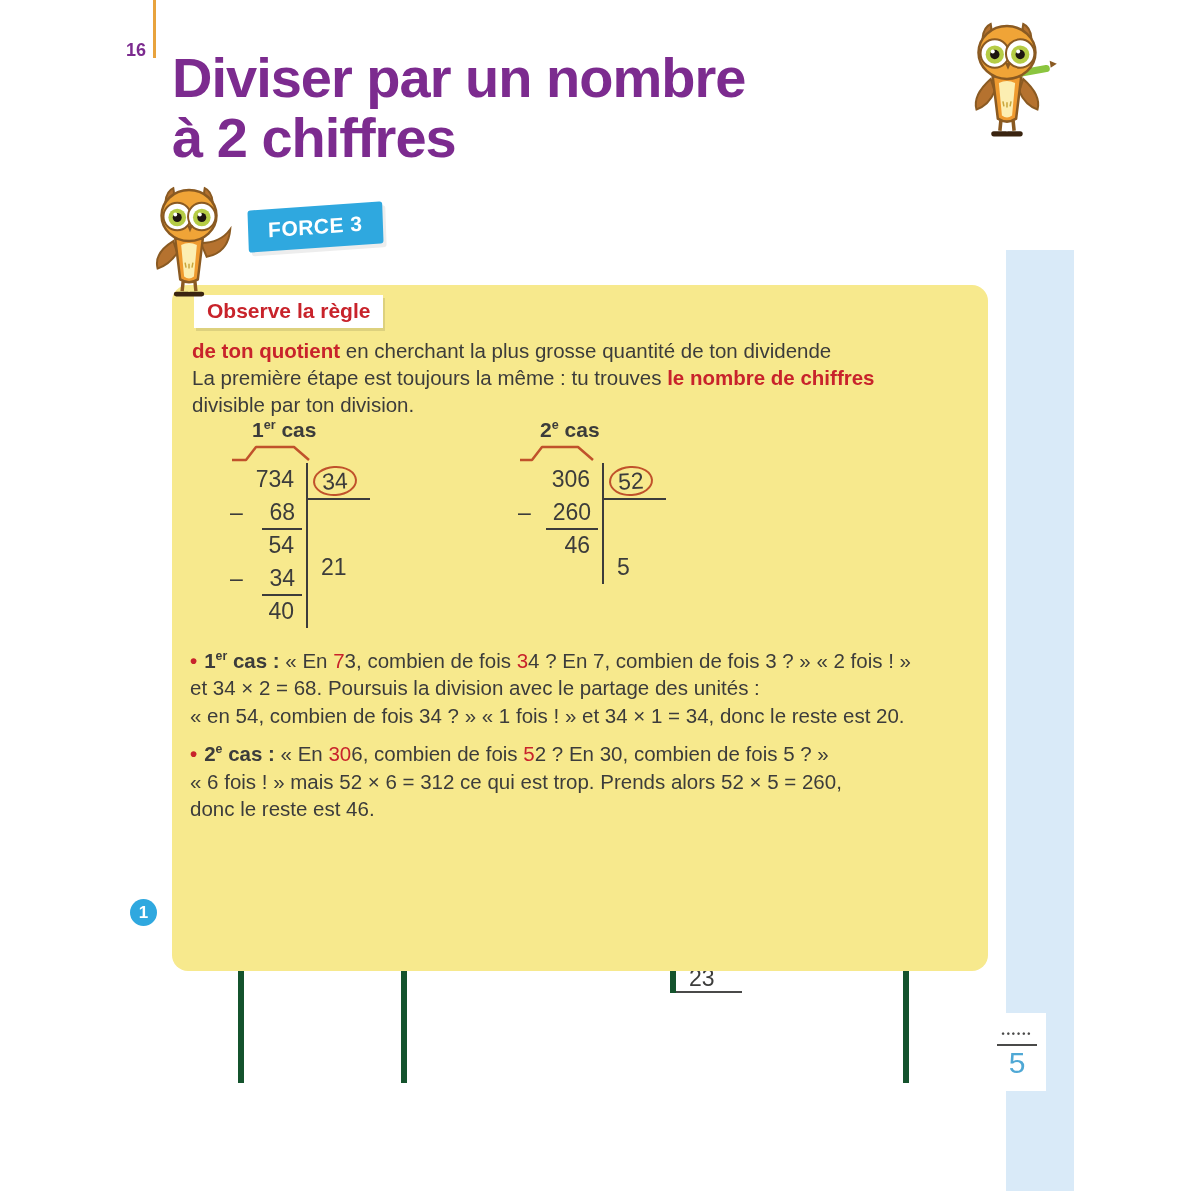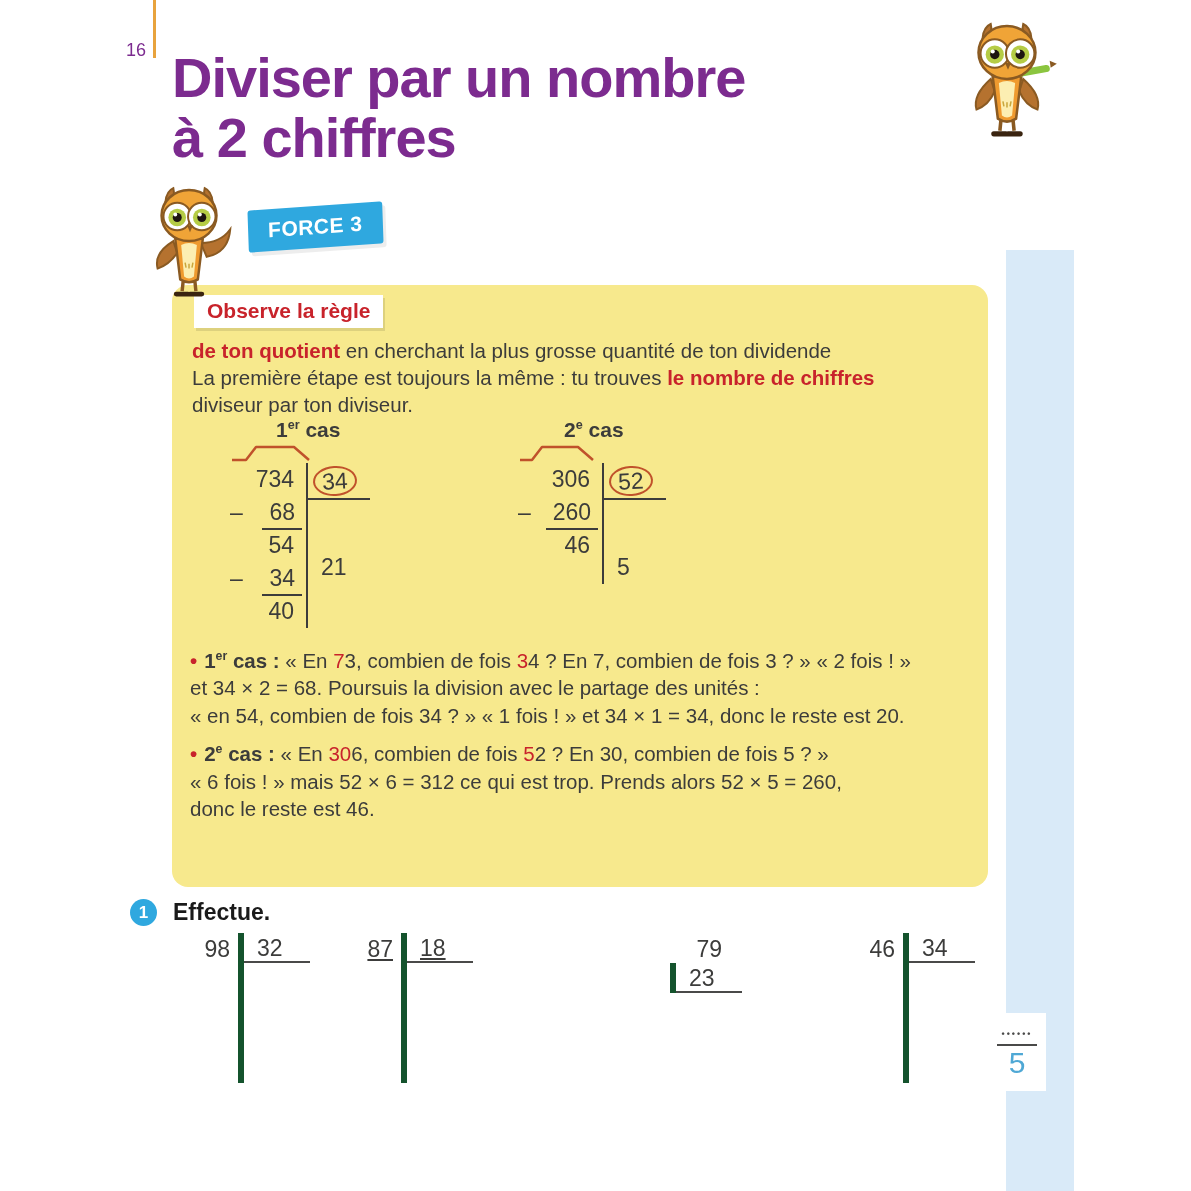--- a/index.html
+++ b/index.html
@@ -14,21 +14,21 @@
     --bracket-orange:#C0522B;
     --corner-orange:#E8A33D;
   }
   *{margin:0;padding:0;box-sizing:border-box;}
   html,body{background:#fff;}
   body{font-family:"Liberation Sans", sans-serif;}
   .page{position:relative;width:1191px;height:1191px;background:#fff;overflow:hidden;}
 
   
   .corner-line{position:absolute;left:153px;top:0;width:3px;height:58px;background:var(--corner-orange);}
-  .corner-num{position:absolute;left:126px;top:40px;font-size:18px;font-weight:normal;color:var(--title-purple);}
+  .corner-num{position:absolute;left:126px;top:40px;font-size:18px;font-weight:bold;color:var(--title-purple);}
 
   
   .title{position:absolute;left:172px;top:48px;font-size:56px;line-height:60px;font-weight:800;letter-spacing:-1px;color:var(--title-purple);}
 
   
   .sidebar{position:absolute;left:1006px;top:250px;width:68px;height:941px;background:var(--sidebar-blue);}
 
   
   .owl{position:absolute;}
   .owl-right{left:952px;top:22px;width:112px;height:122px;}
@@ -38,33 +38,33 @@
   .caption{position:absolute;left:928px;top:138px;width:150px;text-align:center;
     font-family:"DejaVu Serif", serif;font-style:italic;font-size:20px;line-height:27px;
     color:var(--hand-orange);font-weight:bold;}
 
   
   .force-badge{position:absolute;left:248px;top:206px;background:var(--badge-blue);color:#fff;
     font-weight:bold;font-size:21px;padding:9px 20px;transform:rotate(-4deg) skewX(-2deg);
     border-radius:3px;box-shadow:3px 4px 0 rgba(0,0,0,0.07);z-index:2;letter-spacing:0.5px;}
 
   
-  .rule-box{position:absolute;left:172px;top:285px;width:816px;height:602px;background:var(--rule-yellow);
+  .rule-box{position:absolute;left:172px;top:285px;width:816px;height:686px;background:var(--rule-yellow);
     border-radius:16px;z-index:1;}
   .rule-label{position:absolute;left:22px;top:10px;background:#fff;color:var(--accent-red);
     font-weight:bold;font-size:21px;padding:4px 13px 5px;box-shadow:2px 3px 0 rgba(0,0,0,0.10);}
   .rule-intro{position:absolute;left:20px;top:52px;width:775px;font-size:20.5px;line-height:27px;color:var(--text-dark);}
   .redb{color:var(--accent-red);font-weight:bold;}
   .redc{color:var(--accent-red);}
 
   
   .example{position:absolute;color:var(--text-dark);}
   .ex1{left:56px;top:133px;}
   .ex2{left:344px;top:133px;}
-  .case-label{font-weight:bold;font-size:21px;margin-left:48px;margin-bottom:1px;}
+  .case-label{font-weight:bold;font-size:21px;margin-left:24px;margin-bottom:1px;}
   .case-label sup, .bterm sup{font-size:60%;vertical-align:super;}
   .bracket{display:block;width:104px;height:20px;margin-left:2px;}
   .div-body{display:flex;font-size:23px;}
   .col-left{width:78px;}
   .ex2 .col-left{width:86px;}
   .num{height:33px;line-height:33px;text-align:right;padding-right:12px;position:relative;}
   .minus{position:absolute;left:2px;top:0;}
   .u{display:inline-block;border-bottom:2px solid var(--text-dark);padding:0 7px;margin-right:-8px;line-height:31px;}
   .col-right{border-left:2.5px solid var(--text-dark);width:64px;}
   .divisor-row{height:37px;border-bottom:2.5px solid var(--text-dark);display:flex;align-items:center;padding-left:5px;}
@@ -157,21 +157,21 @@
   </svg>
 
   <div class="force-badge">FORCE 3</div>
 
   <div class="rule-box">
     <div class="rule-label">Observe la règle</div>
 
     <div class="rule-intro">
       <div><span class="redb">de ton quotient</span><span> en cherchant la plus grosse quantité de ton dividende</span></div>
       <div><span>La première étape est toujours la même : tu trouves </span><span class="redb">le nombre de chiffres</span></div>
-      <div>diviseur par ton diviseur.</div>
+      <div>divisible par ton division.</div>
     </div>
 
     <div class="example ex1">
       <div class="case-label"><span>1</span><sup>er</sup><span> cas</span></div>
       <svg class="bracket" viewBox="0 0 104 20">
         <polyline points="2,17 16,17 26,4 64,4 79,17" fill="none" stroke="#C0522B" stroke-width="2.5" stroke-linejoin="round"></polyline>
       </svg>
       <div class="div-body">
         <div class="col-left">
           <div class="num">734</div>

